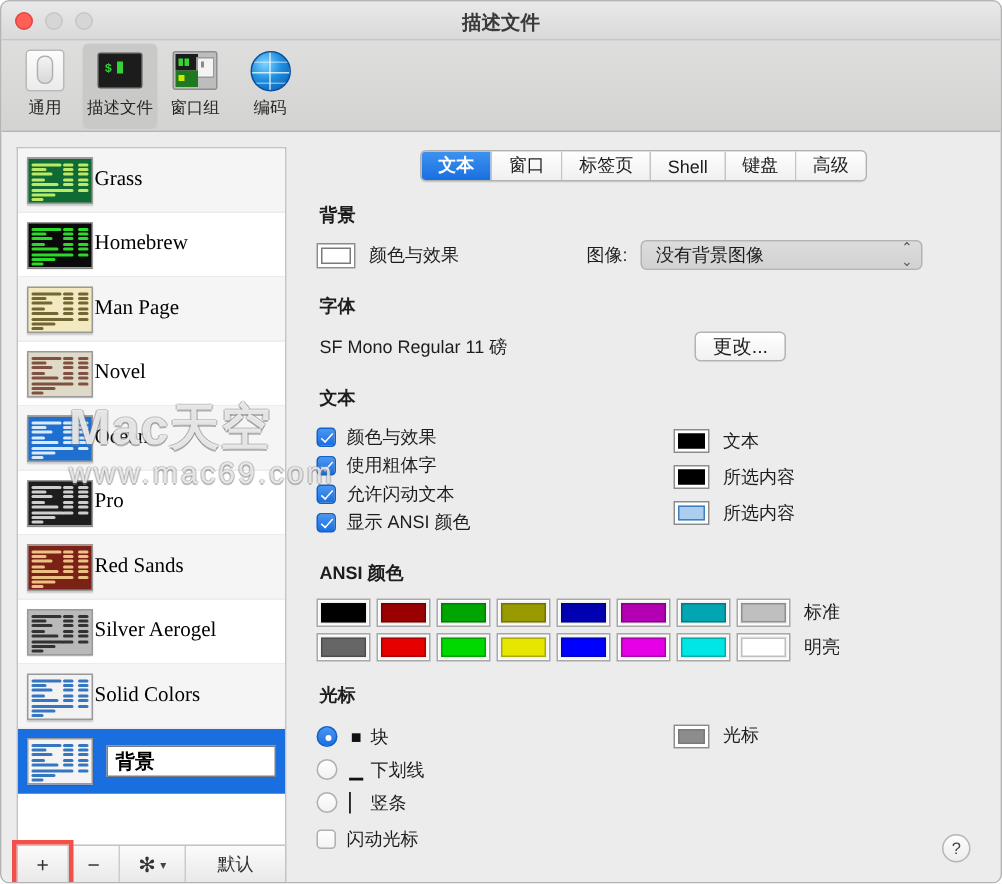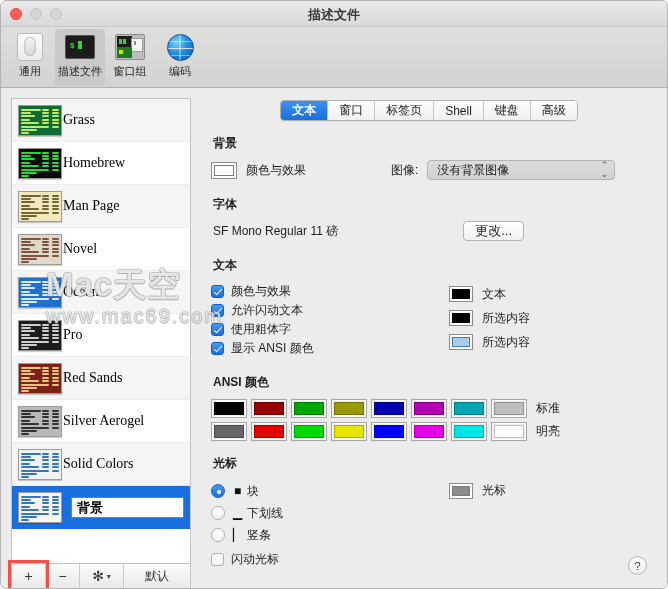--- a/index.html
+++ b/index.html
@@ -638,25 +638,25 @@
 
         <div class="sect-title">文本</div>
         <div class="row" style="align-items:flex-start; margin-bottom:16px;">
           <div style="width:230px;" id="text-checkboxes">
               <div class="cbrow">
                 <div class="cb on"></div>
                 <div class="cb-label">颜色与效果</div>
               </div>
               <div class="cbrow">
                 <div class="cb on"></div>
-                <div class="cb-label">允许闪动文本</div>
+                <div class="cb-label">使用粗体字</div>
               </div>
               <div class="cbrow">
                 <div class="cb on"></div>
-                <div class="cb-label">使用粗体字</div>
+                <div class="cb-label">允许闪动文本</div>
               </div>
               <div class="cbrow">
                 <div class="cb on"></div>
                 <div class="cb-label">显示 ANSI 颜色</div>
               </div>
             </div>
           <div style="margin-left:8px;" id="text-wells">
               <div class="row" style="height: 24px;">
                 <div class="well small">
                   <div class="fill" style="background: rgb(0, 0, 0); border-color: rgb(0, 0, 0);"></div>

